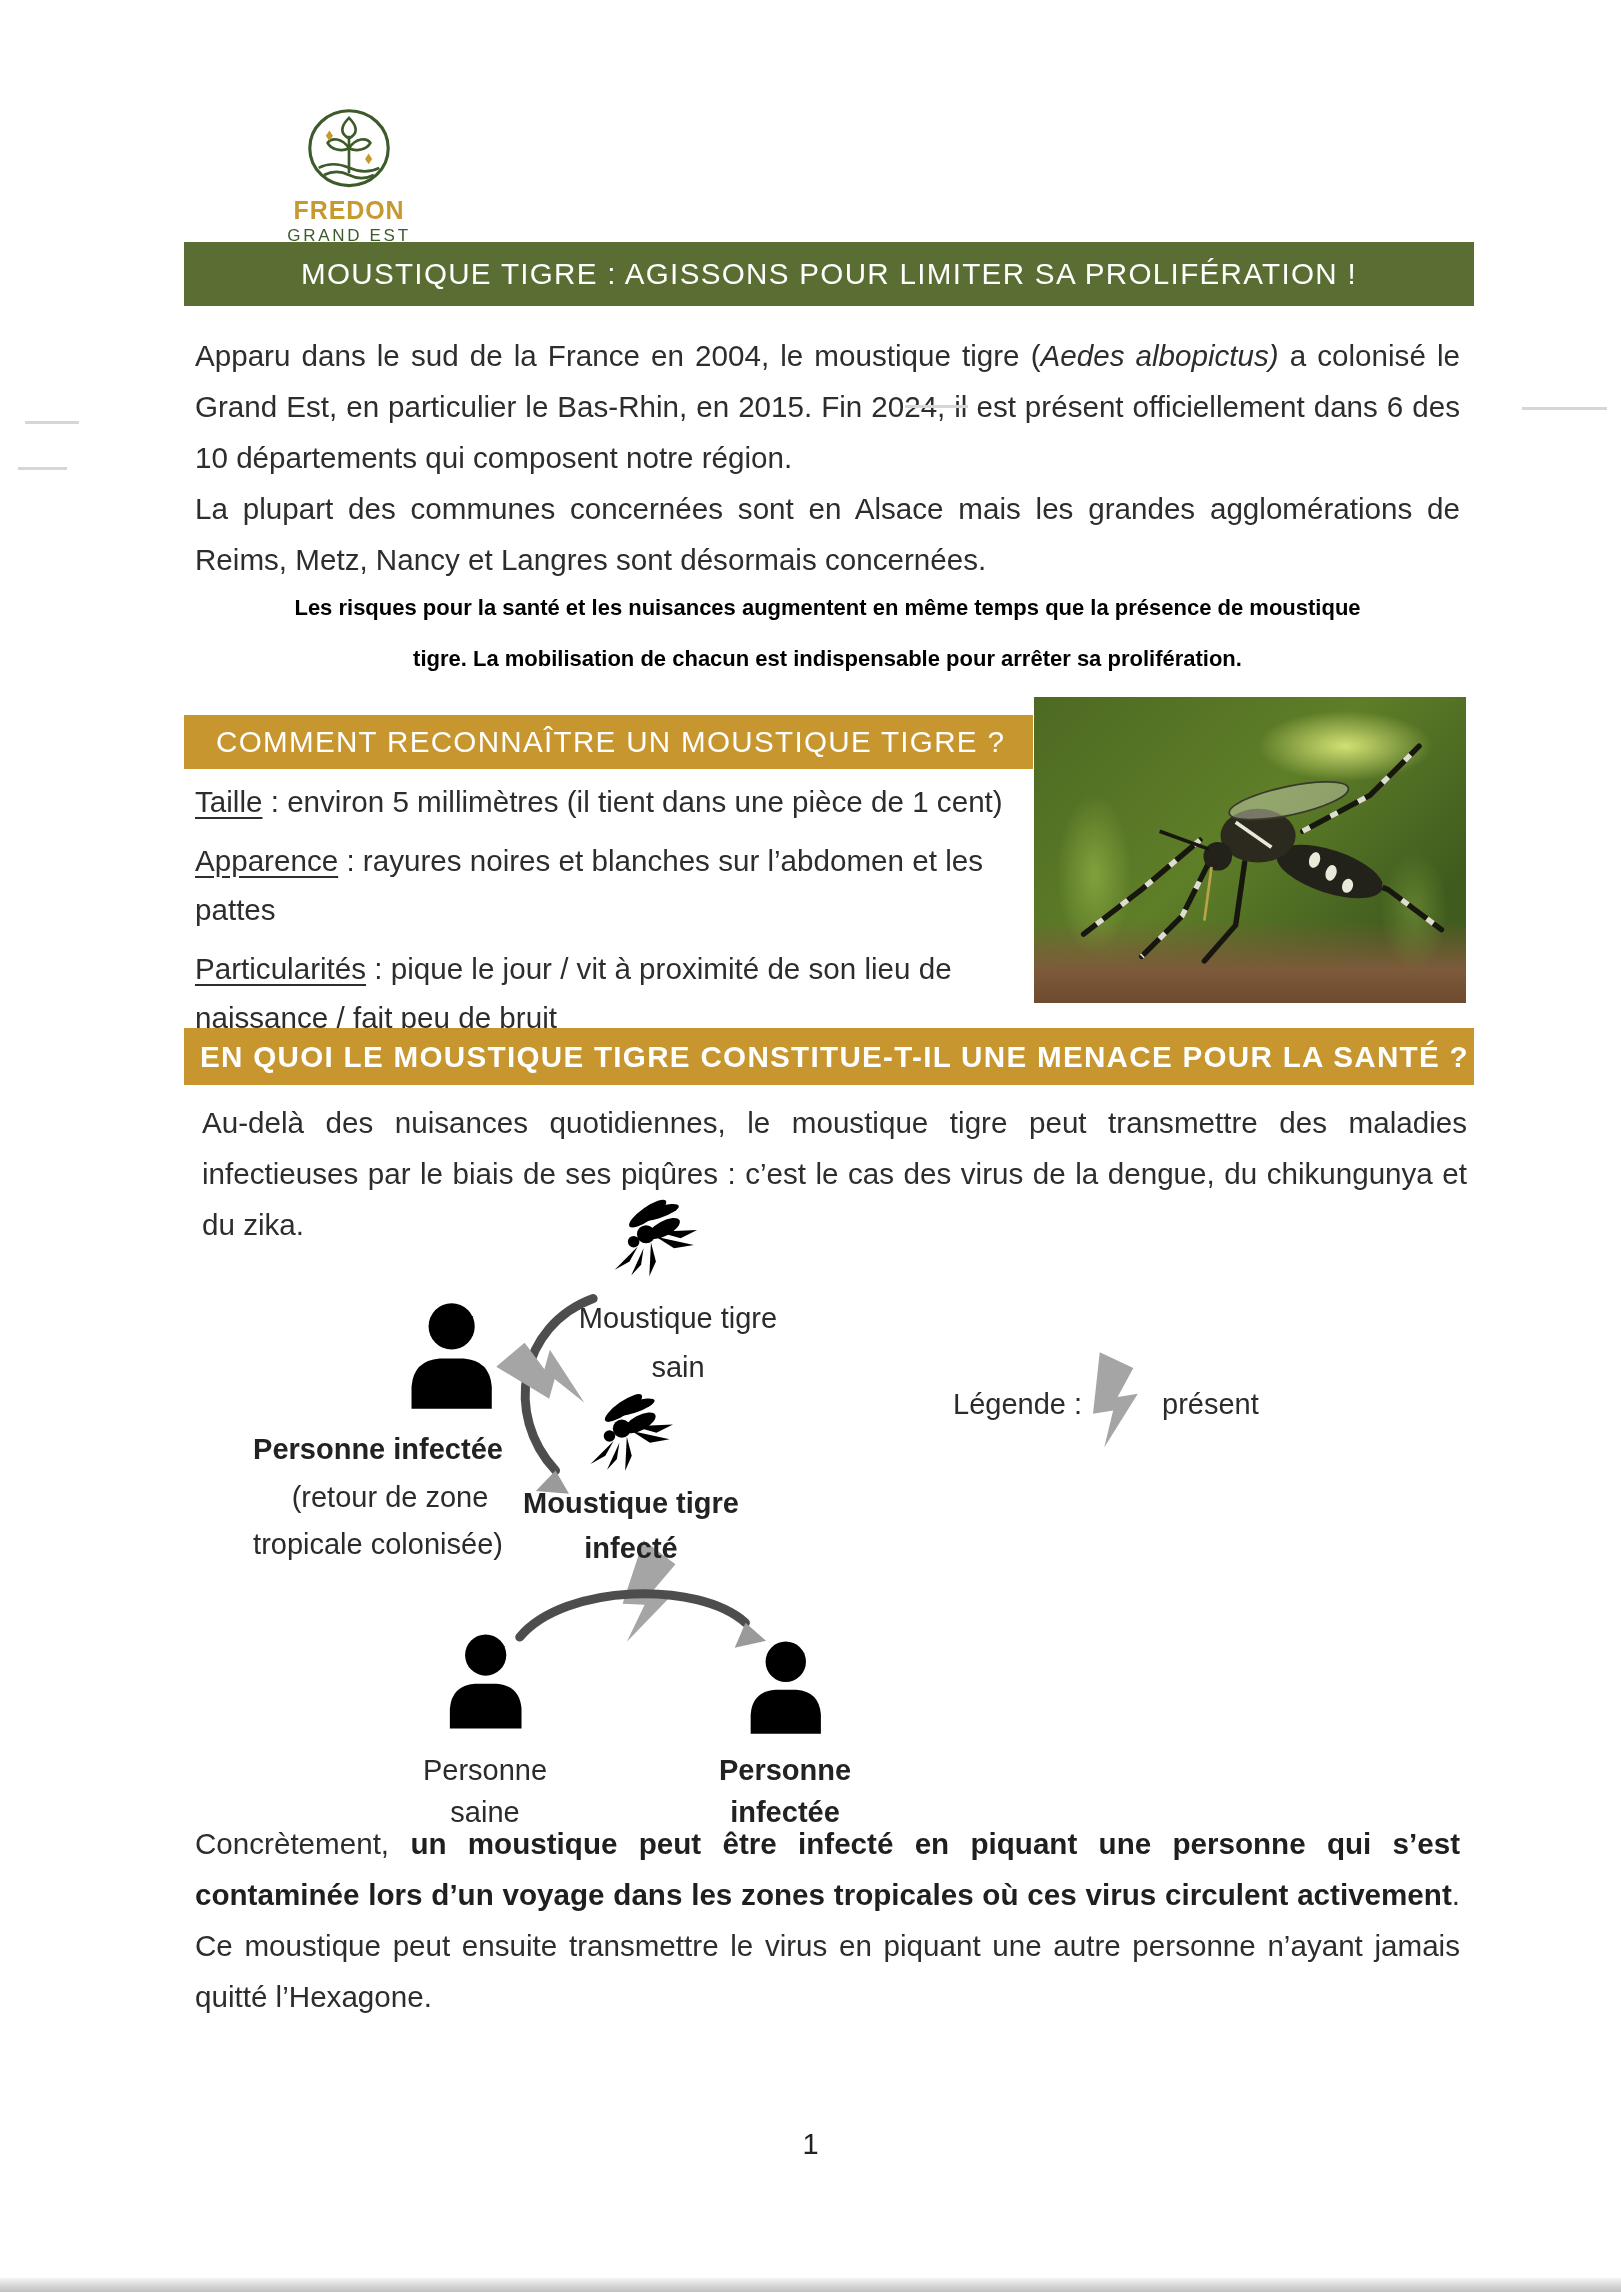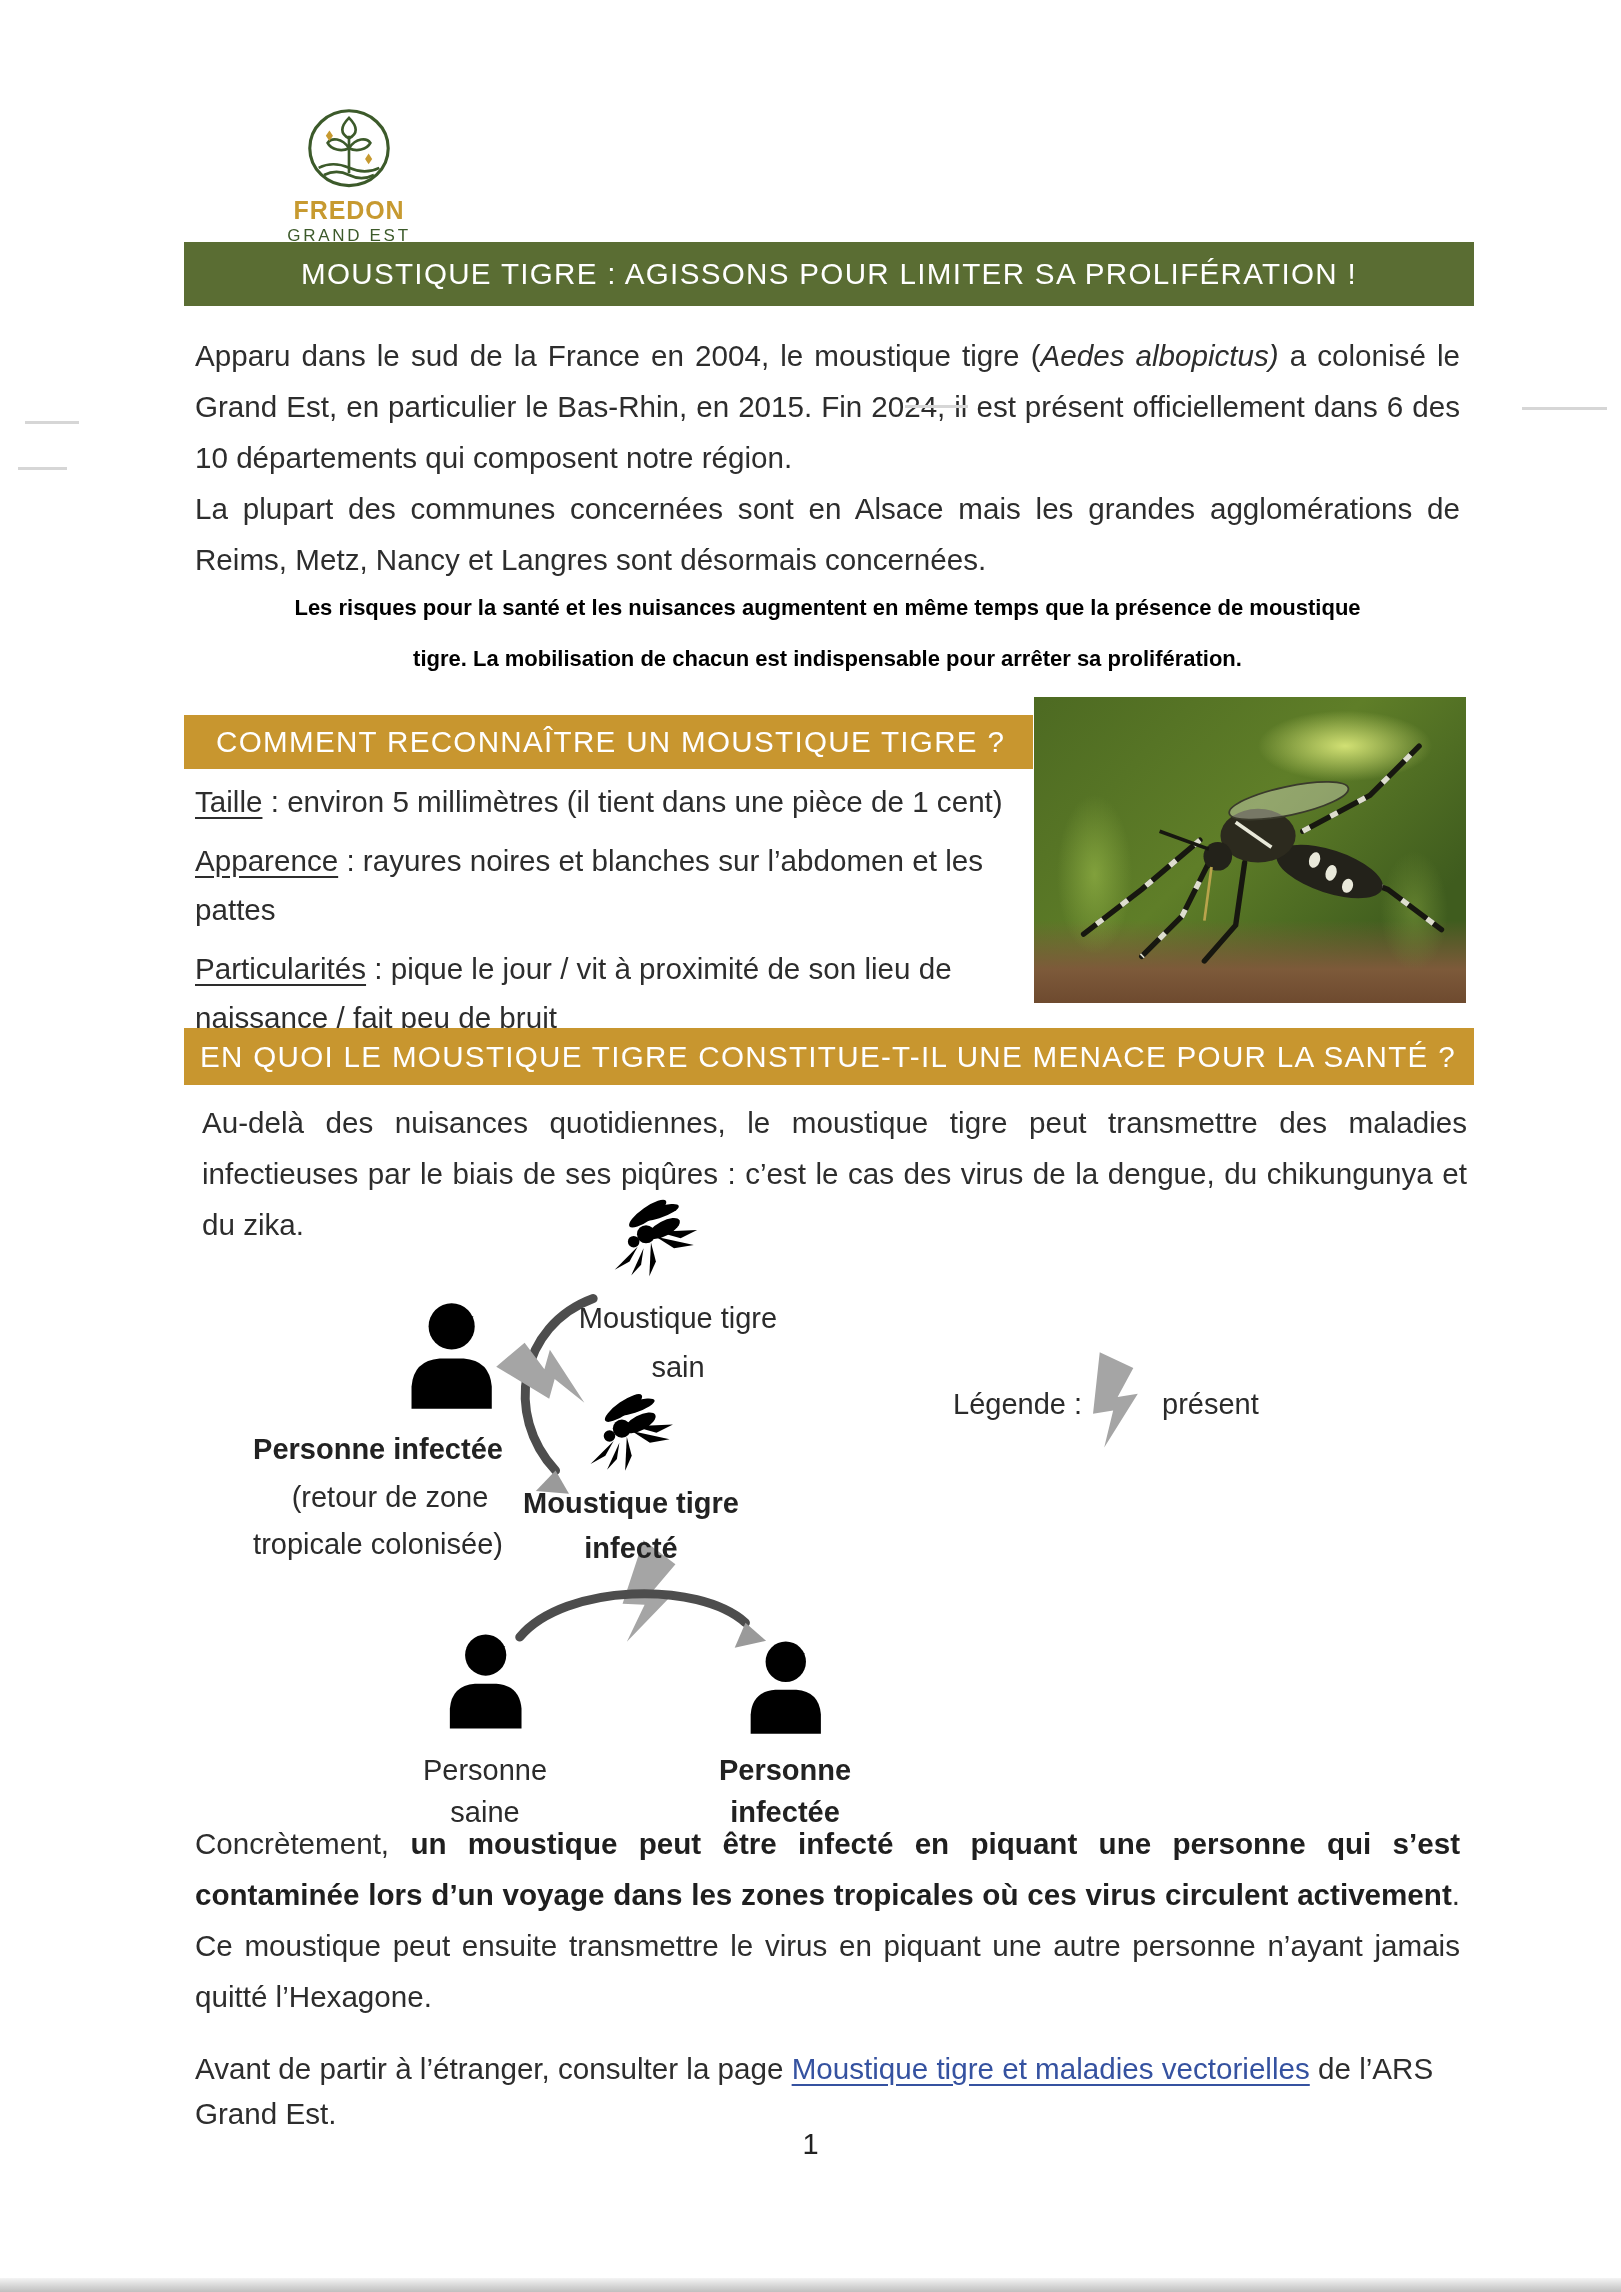--- a/index.html
+++ b/index.html
@@ -11,21 +11,21 @@
   }
   .abs{position:absolute;}
   
   .logo-block{left:255px;top:109px;width:188px;text-align:center;}
   .logo-name{font-size:25px;font-weight:bold;letter-spacing:0.9px;color:#c79a30;margin-top:1.8px;}
   .logo-sub{font-size:17px;letter-spacing:2.7px;color:#3c5a2a;margin-top:0.9px;}
   
   .banner{color:#ffffff;font-size:29.6px;letter-spacing:1.3px;display:flex;align-items:center;}
   .banner-green{left:184px;top:242px;width:1290px;height:64px;justify-content:center;box-shadow:0 2.7px 3.6px rgba(0,0,0,.25) inset 0 0 0 0;}
   .banner-orange1{left:184px;top:715px;width:833px;height:54px;padding-left:32px;width:817px;}
-  .banner-orange2{left:184px;top:1028px;width:1274px;height:57px;padding-left:16px;}
+  .banner-orange2{left:184px;top:1028px;width:1274px;height:57px;padding-left:16px;font-weight:bold;}
   
   .para{font-size:29.6px;line-height:51px;text-align:justify;}
   .intro-block{left:195px;top:330px;width:1265px;}
   .highlight{left:195px;top:582px;width:1265px;text-align:center;font-weight:bold;font-size:22px;line-height:51px;color:#000000;}
   .recognize-block{left:195px;top:777px;width:819px;font-size:29.6px;line-height:49px;}
   .recognize-item{margin-bottom:9.9px;}
   .rec-label{text-decoration:underline;text-underline-offset:5.4px;}
   .menace-intro{left:195px;top:1097px;width:1265px;margin-left:7px;}
   .conclusion{left:195px;top:1818px;width:1265px;}
   .link-line{font-size:29.6px;line-height:45px;}
@@ -250,23 +250,20 @@
   <div class="abs dlabel center" style="left:485px;top:1752px;">Personne</div>
   <div class="abs dlabel center" style="left:485px;top:1794px;">saine</div>
 
   <div class="abs dlabel bold center" style="left:785px;top:1752px;">Personne</div>
   <div class="abs dlabel bold center" style="left:785px;top:1794px;">infectée</div>
 
   <div class="abs conclusion para">
     <span>Concrètement, </span><b class="inline">un moustique peut être infecté en piquant une personne qui s’est contaminée lors d’un voyage dans les zones tropicales où ces virus circulent activement</b><span>. Ce moustique peut ensuite transmettre le virus en piquant une autre personne n’ayant jamais quitté l’Hexagone.</span>
   </div>
 
-  <div class="abs link-line" style="left:195px;top:2046px;width:1265px;">
-    <span>Avant de partir à l’étranger, consulter la page </span><a class="doc-link">Moustique tigre et maladies vectorielles</a><span> de l’ARS Grand Est.</span>
-  </div>
 
   <div class="abs page-number">1</div>
 
   <div class="abs scan-dash" style="left:25px;top:421px;width:54px;"></div>
   <div class="abs scan-dash" style="left:18px;top:467px;width:49px;"></div>
   <div class="abs scan-dash" style="left:1522px;top:407px;width:85px;"></div>
   <div class="abs scan-dash" style="left:905px;top:405px;width:63px;"></div>
   <div class="abs scan-bottom"></div>
 </div>
 

